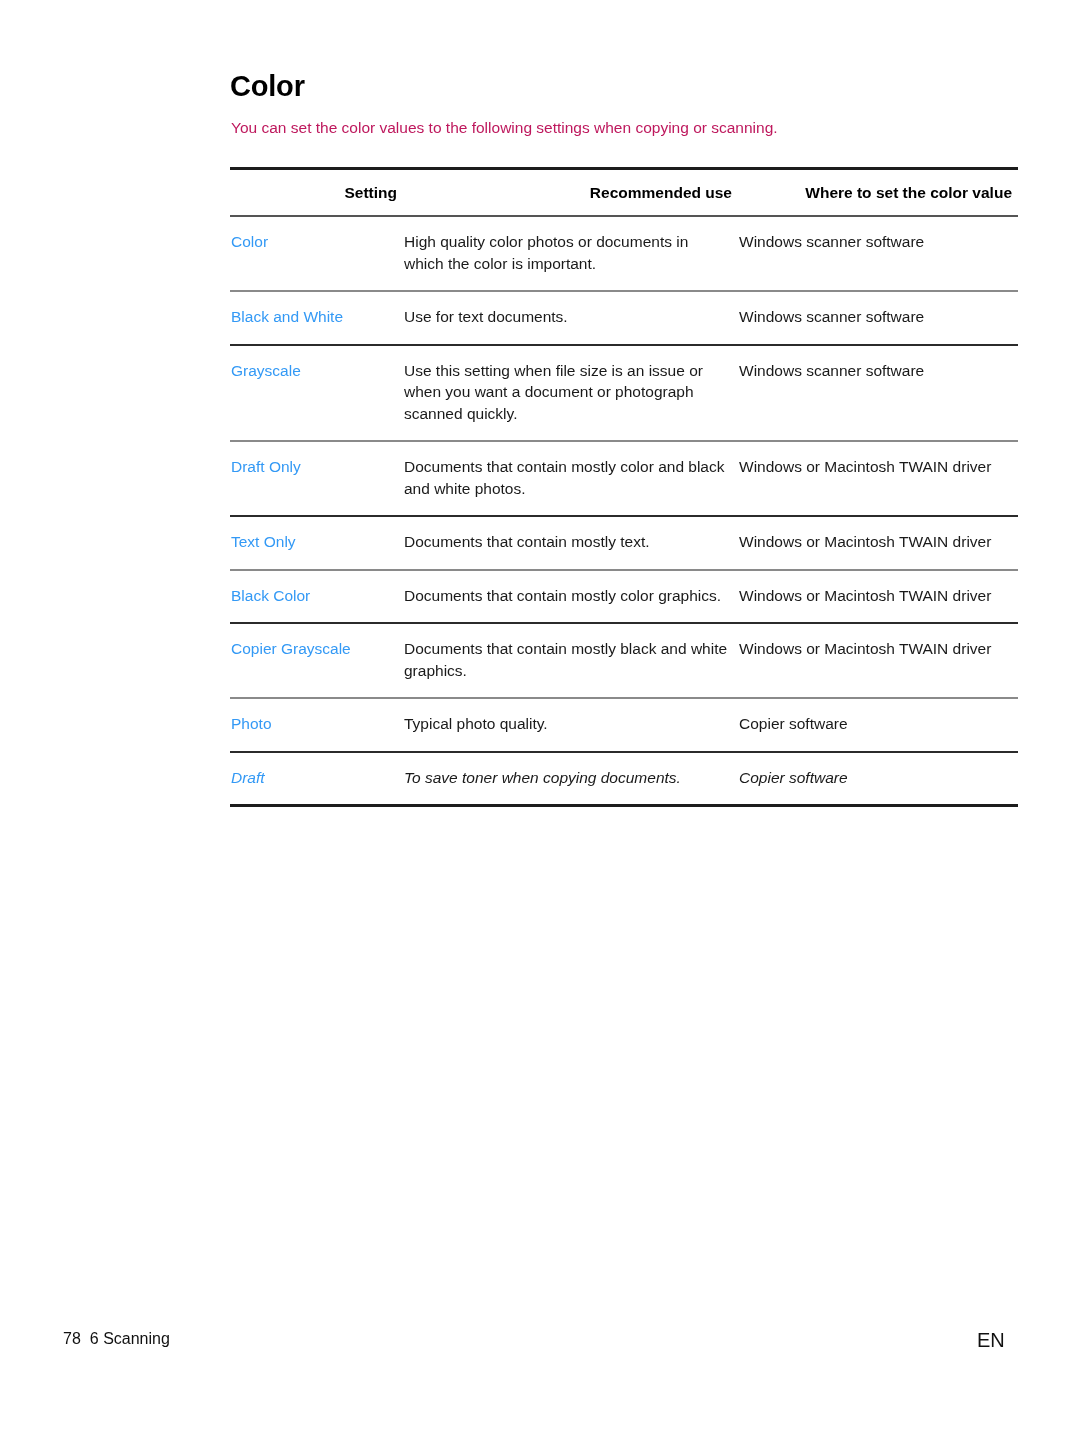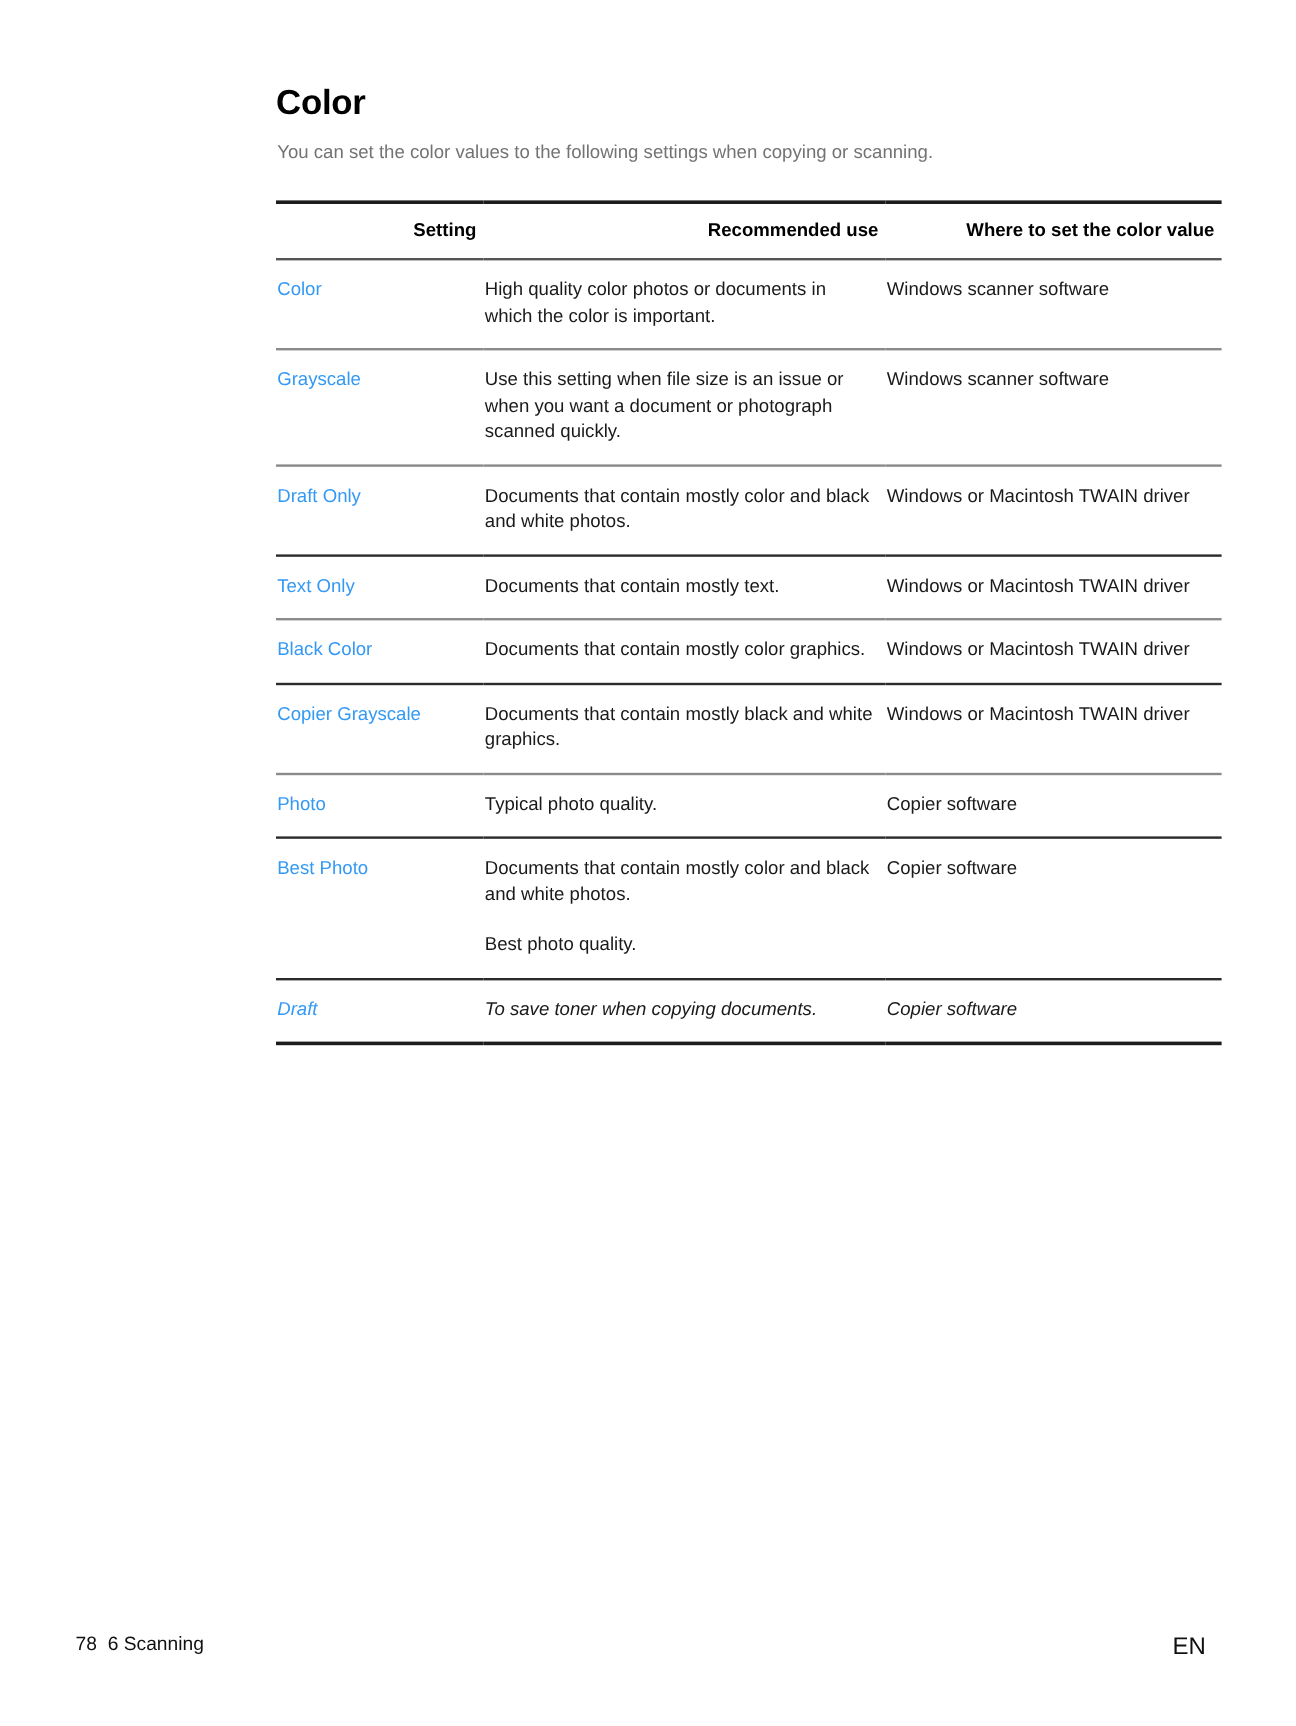--- a/index.html
+++ b/index.html
@@ -34,21 +34,21 @@
     line-height: 34px;
     color: #000;
   }
 
   .intro {
     position: absolute;
     left: 231px;
     top: 101px;
     font-size: 15.5px;
     line-height: 22px;
-    color: #737373;
+    color: #be185d;
     white-space: nowrap;
   }
 
   
   .table-wrap {
     position: absolute;
     left: 230px;
     top: 167px;
     width: 788px;
   }
@@ -103,21 +103,21 @@
   }
 
   .desc-para + .desc-para {
     margin-top: 21px;
   }
 
   
   .footer {
     position: absolute;
     left: 0;
-    top: 1360px;
+    top: 1328px;
     width: 1040px;
     height: 30px;
   }
   .footer-left {
     position: absolute;
     left: 63px;
     top: 0;
     font-size: 16px;
     line-height: 22px;
     color: #111;
@@ -157,20 +157,27 @@
         </tr>
       </thead>
       <tbody id="table-body">
           <tr>
             <td class="setting-cell"><span class="setting-label">Color</span></td>
             <td>
               <div class="desc-para">High quality color photos or documents in which the color is important.</div>
             </td>
             <td>Windows scanner software</td>
           </tr>
+          <tr class="alt">
+            <td class="setting-cell"><span class="setting-label">Black and White</span></td>
+            <td>
+              <div class="desc-para">Use for text documents.</div>
+            </td>
+            <td>Windows scanner software</td>
+          </tr>
           <tr>
             <td class="setting-cell"><span class="setting-label">Grayscale</span></td>
             <td>
               <div class="desc-para">Use this setting when file size is an issue or when you want a document or photograph scanned quickly.</div>
             </td>
             <td>Windows scanner software</td>
           </tr>
           <tr class="alt">
             <td class="setting-cell"><span class="setting-label">Draft Only</span></td>
             <td>
@@ -196,28 +203,20 @@
             <td class="setting-cell"><span class="setting-label">Copier Grayscale</span></td>
             <td>
               <div class="desc-para">Documents that contain mostly black and white graphics.</div>
             </td>
             <td>Windows or Macintosh TWAIN driver</td>
           </tr>
           <tr class="alt">
             <td class="setting-cell"><span class="setting-label">Photo</span></td>
             <td>
               <div class="desc-para">Typical photo quality.</div>
-            </td>
-            <td>Copier software</td>
-          </tr>
-          <tr class="alt">
-            <td class="setting-cell"><span class="setting-label">Best Photo</span></td>
-            <td>
-              <div class="desc-para">Documents that contain mostly color and black and white photos.</div>
-              <div class="desc-para">Best photo quality.</div>
             </td>
             <td>Copier software</td>
           </tr>
           <tr>
             <td class="setting-cell"><span class="setting-label">Draft</span></td>
             <td>
               <div class="desc-para">To save toner when copying documents.</div>
             </td>
             <td>Copier software</td>
           </tr>

